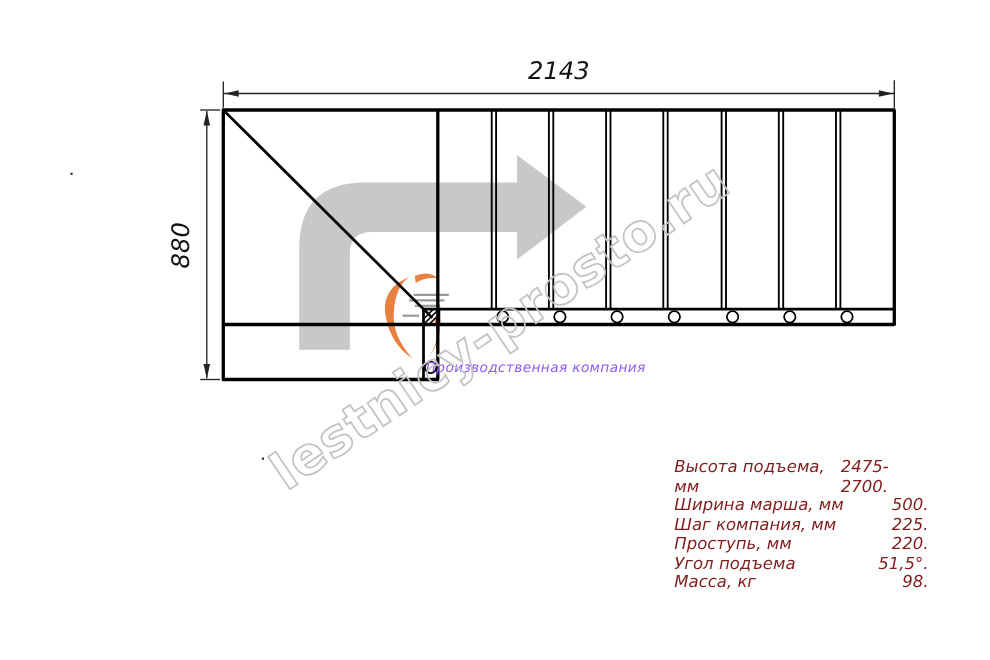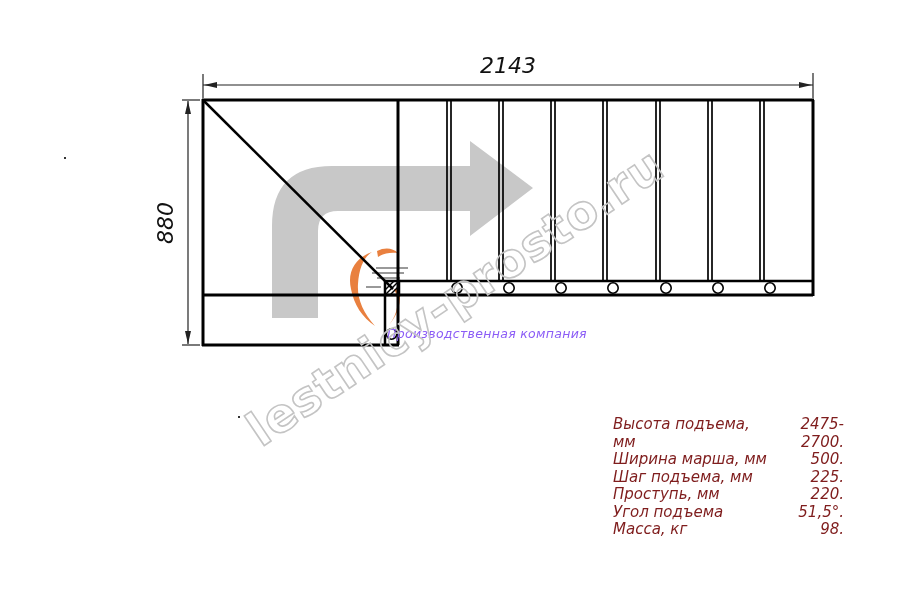--- a/index.html
+++ b/index.html
@@ -27,21 +27,21 @@
     color:transparent;-webkit-text-stroke:1.4px #bdbdbd;
   }
   .wm-sub{
     position:absolute;left:387px;top:326px;z-index:3;white-space:nowrap;
     font-size:12.5px;font-style:italic;color:#8b5cf6;letter-spacing:.3px;
   }
   
   .specs{position:absolute;left:613px;top:416px;width:231px;z-index:2;
     color:#7f1d1d;font-style:italic;font-size:15px;line-height:17.5px;}
   .spec-row{display:flex;justify-content:space-between;}
-  .spec-row .v{text-align:right;}
+  .spec-row .v{text-align:left;}
   .speck{position:absolute;width:2px;height:2px;background:#333;z-index:2;}
 </style>
 </head>
 <body>
 
 <div class="canvas">
 
   <svg class="layer-svg" width="900" height="600" viewBox="0 0 900 600">
 
     <g>
@@ -140,21 +140,21 @@
   <div class="specs">
     <div class="spec-row">
       <span class="l">Высота подъема, мм</span>
       <span class="v">2475-2700.</span>
     </div>
     <div class="spec-row">
       <span class="l">Ширина марша, мм</span>
       <span class="v">500.</span>
     </div>
     <div class="spec-row">
-      <span class="l">Шаг подъема, мм</span>
+      <span class="l">Шаг компания, мм</span>
       <span class="v">225.</span>
     </div>
     <div class="spec-row">
       <span class="l">Проступь, мм</span>
       <span class="v">220.</span>
     </div>
     <div class="spec-row">
       <span class="l">Угол подъема</span>
       <span class="v">51,5°.</span>
     </div>

